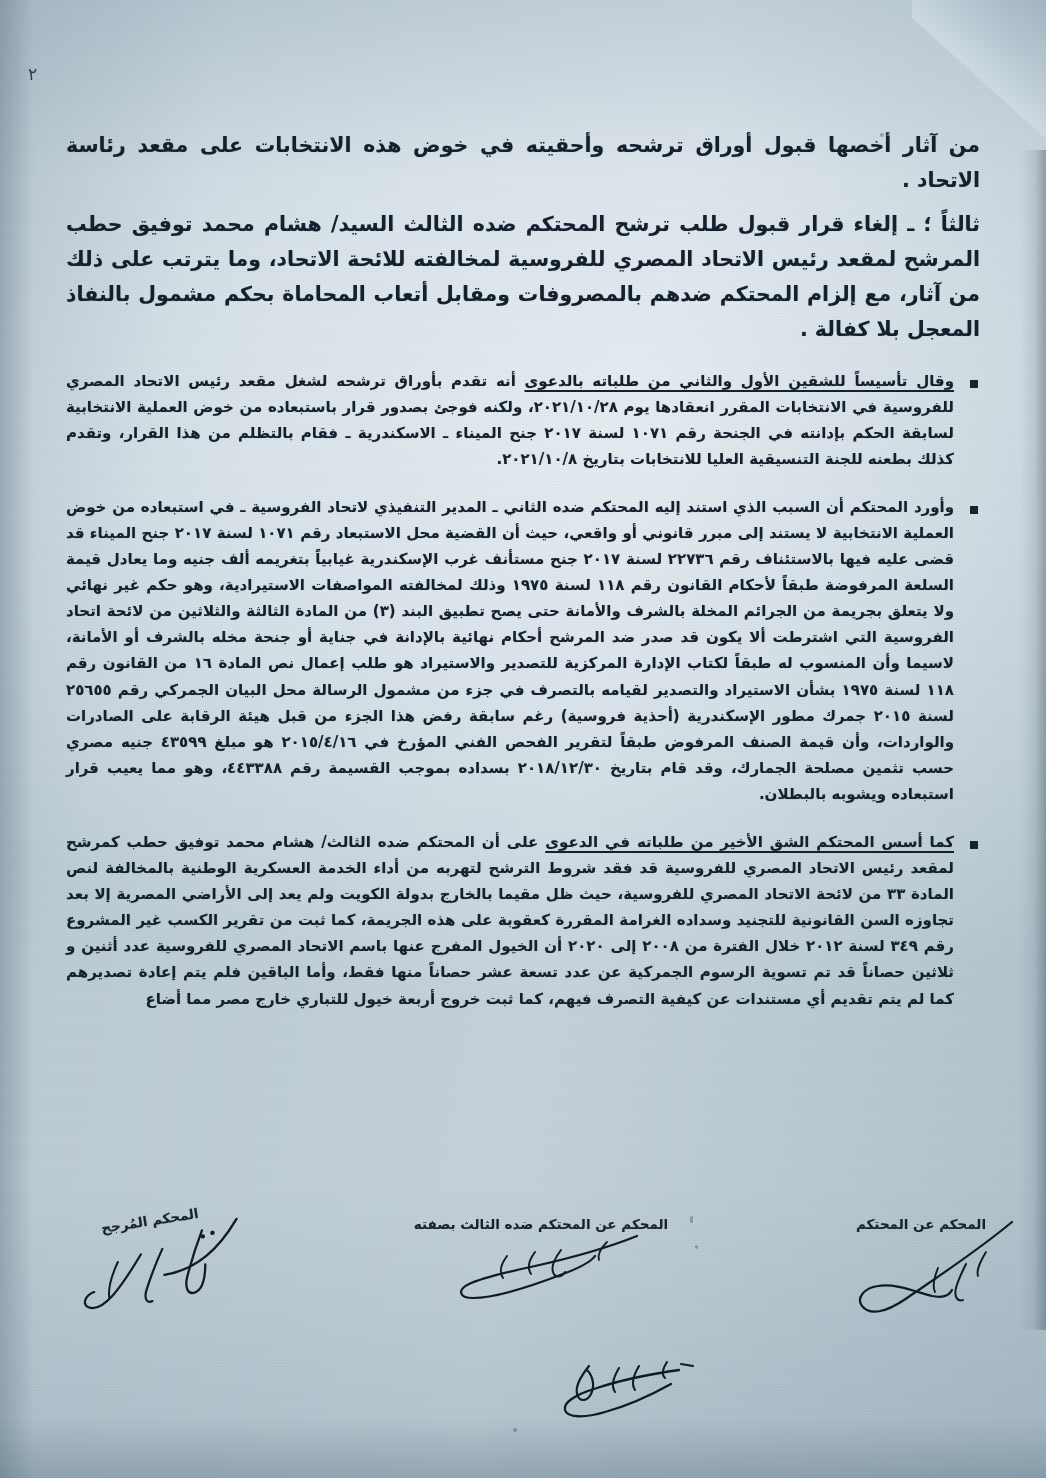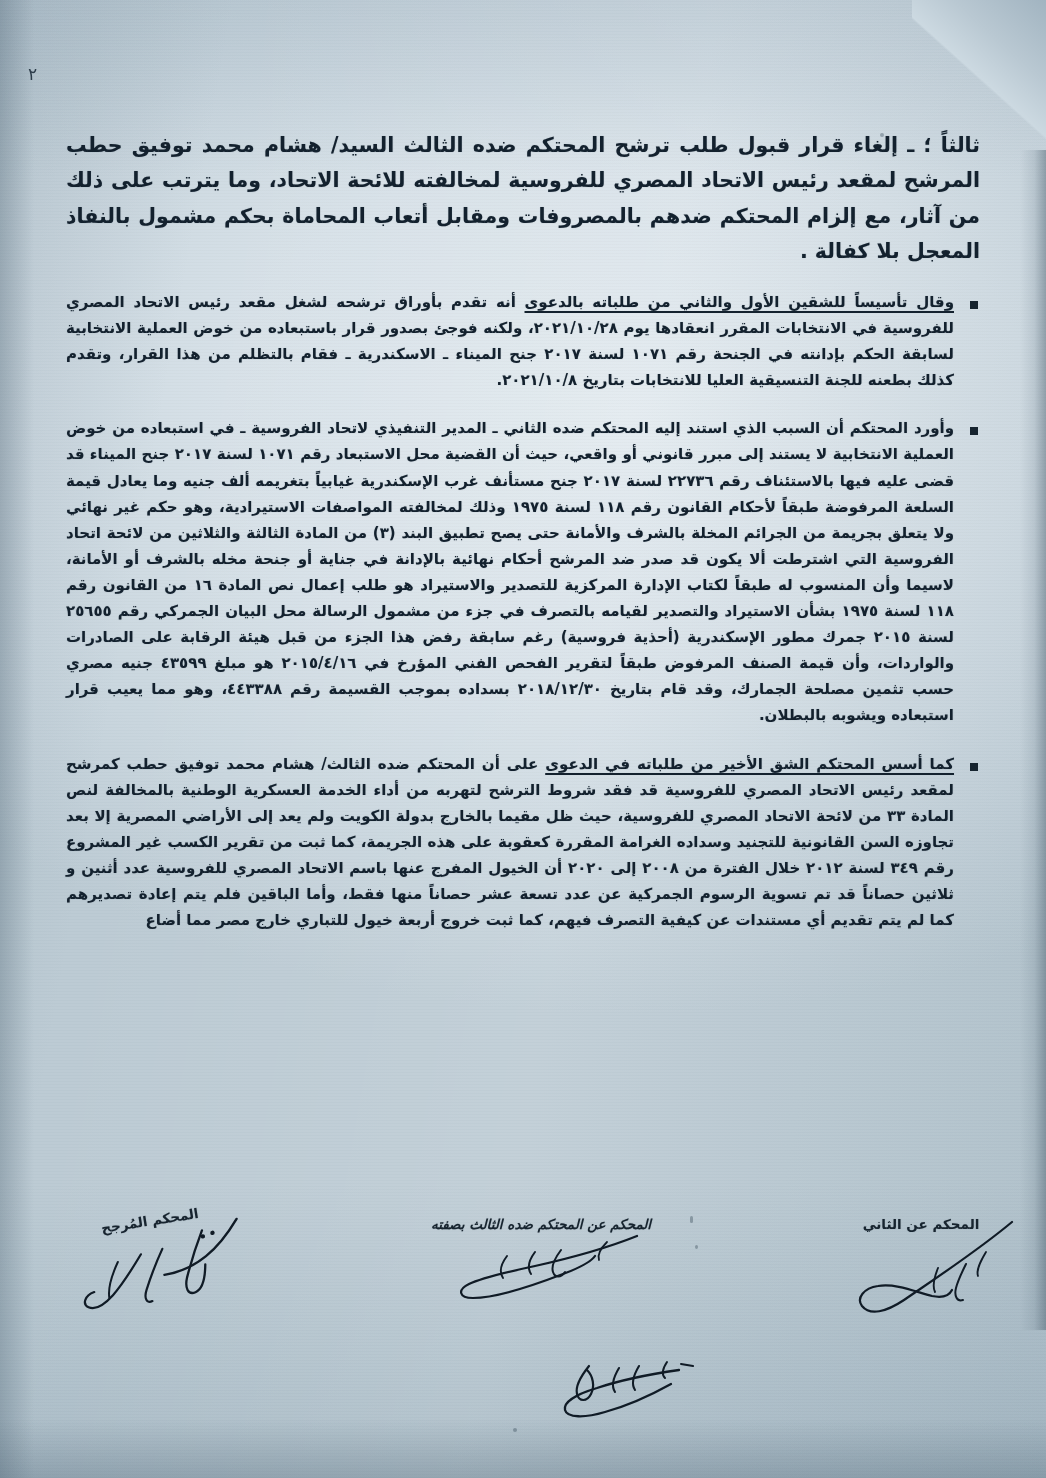--- a/index.html
+++ b/index.html
@@ -132,21 +132,21 @@
   }
   .sig .sig-label{
     font-size:13.5px;
     font-weight:700;
     color:#17242f;
     white-space:nowrap;
     display:block;
     text-shadow:0 0 1px rgba(25,40,55,0.25);
   }
   .sig-right{ right:20px; top:4px; width:210px; }
-  .sig-mid  { right:375px; top:4px; width:260px;font-style:italic; }
+  .sig-mid  { right:375px; top:4px; width:260px; }
   .sig-left { right:790px; top:0px;  width:200px; transform:rotate(-9deg); }
 
   .sig-ink{
     display:block;
     margin-top:2px;
     height:78px;
     position:relative;
   }
   .sig-ink svg{ position:absolute; left:0; top:0; overflow:visible; }
 
@@ -178,20 +178,21 @@
 
   <div class="speck" style="top:133px; left:880px; width:4px; height:4px;"></div>
   <div class="speck" style="top:1216px; left:690px; width:3px; height:7px; border-radius:2px;"></div>
   <div class="speck" style="top:1245px; left:695px; width:3px; height:4px;"></div>
   <div class="speck" style="top:1428px; left:513px; width:4px; height:4px;"></div>
 
   <div class="page-number">٢</div>
 
   <div class="content">
 
+    <p class="para tight">من آثار أخصها قبول أوراق ترشحه وأحقيته في خوض هذه الانتخابات على مقعد رئاسة الاتحاد .</p>
     <p class="para">ثالثاً ؛ ـ إلغاء قرار قبول طلب ترشح المحتكم ضده الثالث السيد/ هشام محمد توفيق حطب المرشح لمقعد رئيس الاتحاد المصري للفروسية لمخالفته للائحة الاتحاد، وما يترتب على ذلك من آثار، مع إلزام المحتكم ضدهم بالمصروفات ومقابل أتعاب المحاماة بحكم مشمول بالنفاذ المعجل بلا كفالة .</p>
 
     <div class="bullet-para">
       <span class="bullet-marker"></span>
       <p><span class="u">وقال تأسيساً للشقين الأول والثاني من طلباته بالدعوى</span><span> أنه تقدم بأوراق ترشحه لشغل مقعد رئيس الاتحاد المصري للفروسية في الانتخابات المقرر انعقادها يوم ٢٠٢١/١٠/٢٨، ولكنه فوجئ بصدور قرار باستبعاده من خوض العملية الانتخابية لسابقة الحكم بإدانته في الجنحة رقم ١٠٧١ لسنة ٢٠١٧ جنح الميناء ـ الاسكندرية ـ فقام بالتظلم من هذا القرار، وتقدم كذلك بطعنه للجنة التنسيقية العليا للانتخابات بتاريخ ٢٠٢١/١٠/٨.</span></p>
     </div>
 
     <div class="bullet-para">
       <span class="bullet-marker"></span>
       <p><span>وأورد المحتكم أن السبب الذي استند إليه المحتكم ضده الثاني ـ المدير التنفيذي لاتحاد الفروسية ـ في استبعاده من خوض العملية الانتخابية لا يستند إلى مبرر قانوني أو واقعي، حيث أن القضية محل الاستبعاد رقم ١٠٧١ لسنة ٢٠١٧ جنح الميناء قد قضى عليه فيها بالاستئناف رقم ٢٢٧٣٦ لسنة ٢٠١٧ جنح مستأنف غرب الإسكندرية غيابياً بتغريمه ألف جنيه وما يعادل قيمة السلعة المرفوضة طبقاً لأحكام القانون رقم ١١٨ لسنة ١٩٧٥ وذلك لمخالفته المواصفات الاستيرادية، وهو حكم غير نهائي ولا يتعلق بجريمة من الجرائم المخلة بالشرف والأمانة حتى يصح تطبيق البند (٣) من المادة الثالثة والثلاثين من لائحة اتحاد الفروسية التي اشترطت ألا يكون قد صدر ضد المرشح أحكام نهائية بالإدانة في جناية أو جنحة مخله بالشرف أو الأمانة، لاسيما وأن المنسوب له طبقاً لكتاب الإدارة المركزية للتصدير والاستيراد هو طلب إعمال نص المادة ١٦ من القانون رقم ١١٨ لسنة ١٩٧٥ بشأن الاستيراد والتصدير لقيامه بالتصرف في جزء من مشمول الرسالة محل البيان الجمركي رقم ٢٥٦٥٥ لسنة ٢٠١٥ جمرك مطور الإسكندرية (أحذية فروسية) رغم سابقة رفض هذا الجزء من قبل هيئة الرقابة على الصادرات والواردات، وأن قيمة الصنف المرفوض طبقاً لتقرير الفحص الفني المؤرخ في ٢٠١٥/٤/١٦ هو مبلغ ٤٣٥٩٩ جنيه مصري حسب تثمين مصلحة الجمارك، وقد قام بتاريخ ٢٠١٨/١٢/٣٠ بسداده بموجب القسيمة رقم ٤٤٣٣٨٨، وهو مما يعيب قرار استبعاده ويشوبه بالبطلان.</span></p>
@@ -200,21 +201,21 @@
     <div class="bullet-para">
       <span class="bullet-marker"></span>
       <p><span class="u">كما أسس المحتكم الشق الأخير من طلباته في الدعوى</span><span> على أن المحتكم ضده الثالث/ هشام محمد توفيق حطب كمرشح لمقعد رئيس الاتحاد المصري للفروسية قد فقد شروط الترشح لتهربه من أداء الخدمة العسكرية الوطنية بالمخالفة لنص المادة ٣٣ من لائحة الاتحاد المصري للفروسية، حيث ظل مقيما بالخارج بدولة الكويت ولم يعد إلى الأراضي المصرية إلا بعد تجاوزه السن القانونية للتجنيد وسداده الغرامة المقررة كعقوبة على هذه الجريمة، كما ثبت من تقرير الكسب غير المشروع رقم ٣٤٩ لسنة ٢٠١٢ خلال الفترة من ٢٠٠٨ إلى ٢٠٢٠ أن الخيول المفرج عنها باسم الاتحاد المصري للفروسية عدد أثنين و ثلاثين حصاناً قد تم تسوية الرسوم الجمركية عن عدد تسعة عشر حصاناً منها فقط، وأما الباقين فلم يتم إعادة تصديرهم كما لم يتم تقديم أي مستندات عن كيفية التصرف فيهم، كما ثبت خروج أربعة خيول للتباري خارج مصر مما أضاع</span></p>
     </div>
 
   </div>
 
   <div class="signatures">
 
     <div class="sig sig-right">
-      <span class="sig-label">المحكم عن الثاني</span>
+      <span class="sig-label">المحكم عن المحتكم</span>
       <span class="sig-ink">
         <svg width="210" height="90" viewBox="0 0 210 90">
           <path class="ink" stroke-width="2.2" d="M196 -12 C160 18, 120 44, 88 66 C70 78, 54 82, 46 72 C40 64, 48 54, 62 52 C80 49, 100 58, 116 62 C126 64, 133 62, 136 56"></path>
           <path class="ink" stroke-width="2" d="M150 30 C146 38, 142 46, 140 54 C138 62, 141 68, 147 66"></path>
           <path class="ink" stroke-width="1.9" d="M122 34 C118 44, 116 52, 119 58"></path>
           <path class="ink" stroke-width="1.8" d="M170 18 C164 28, 160 36, 162 42"></path>
         </svg>
       </span>
     </div>
 

